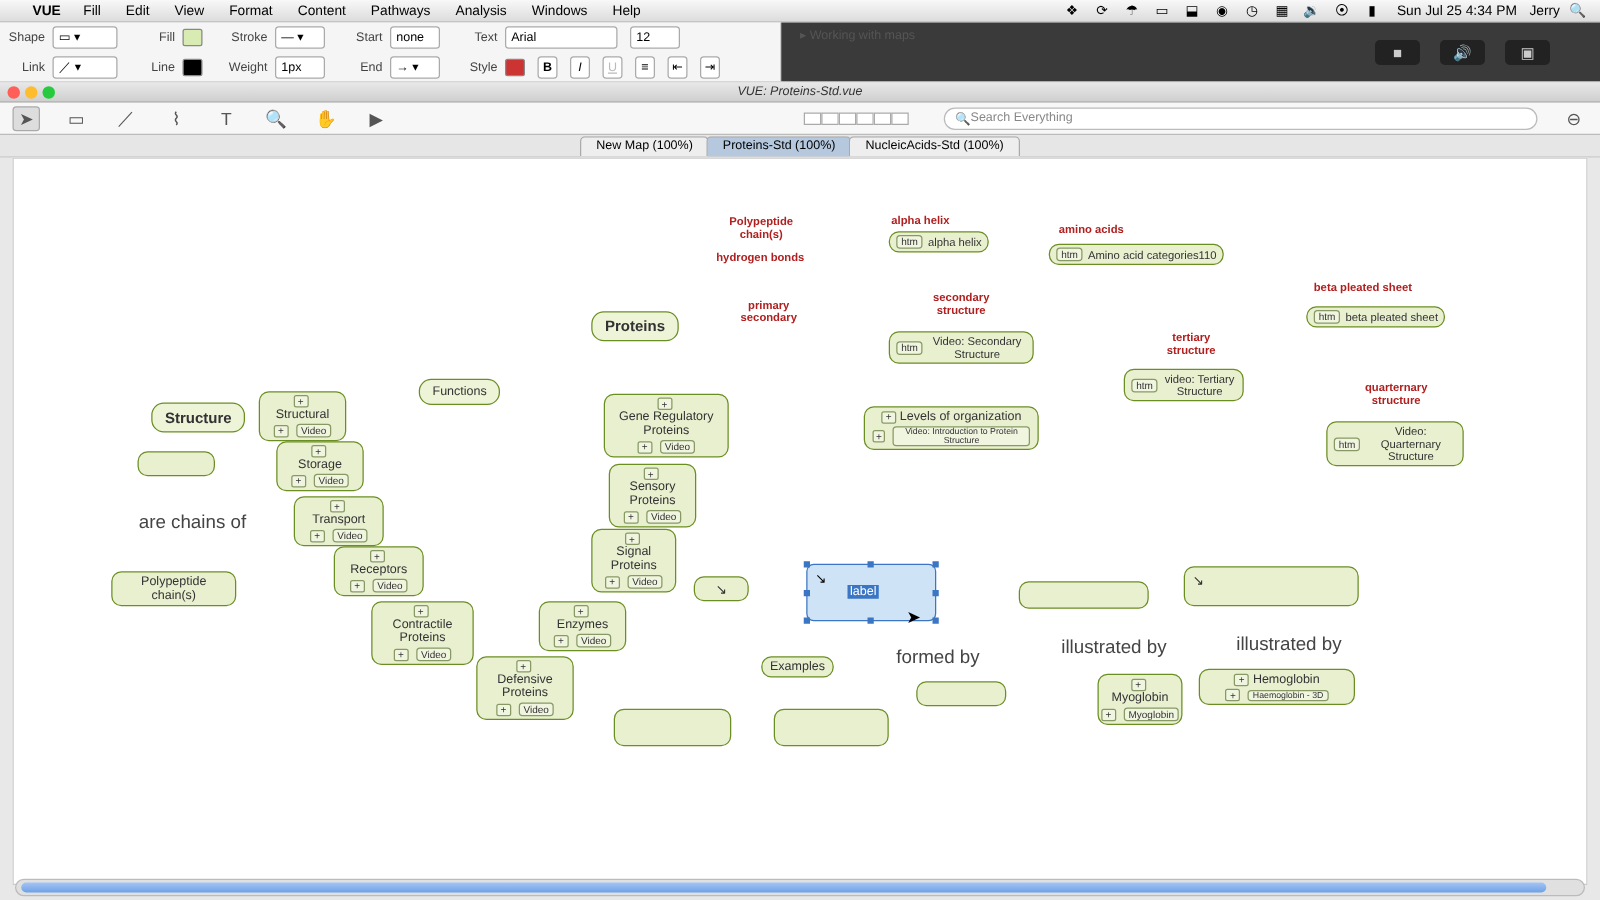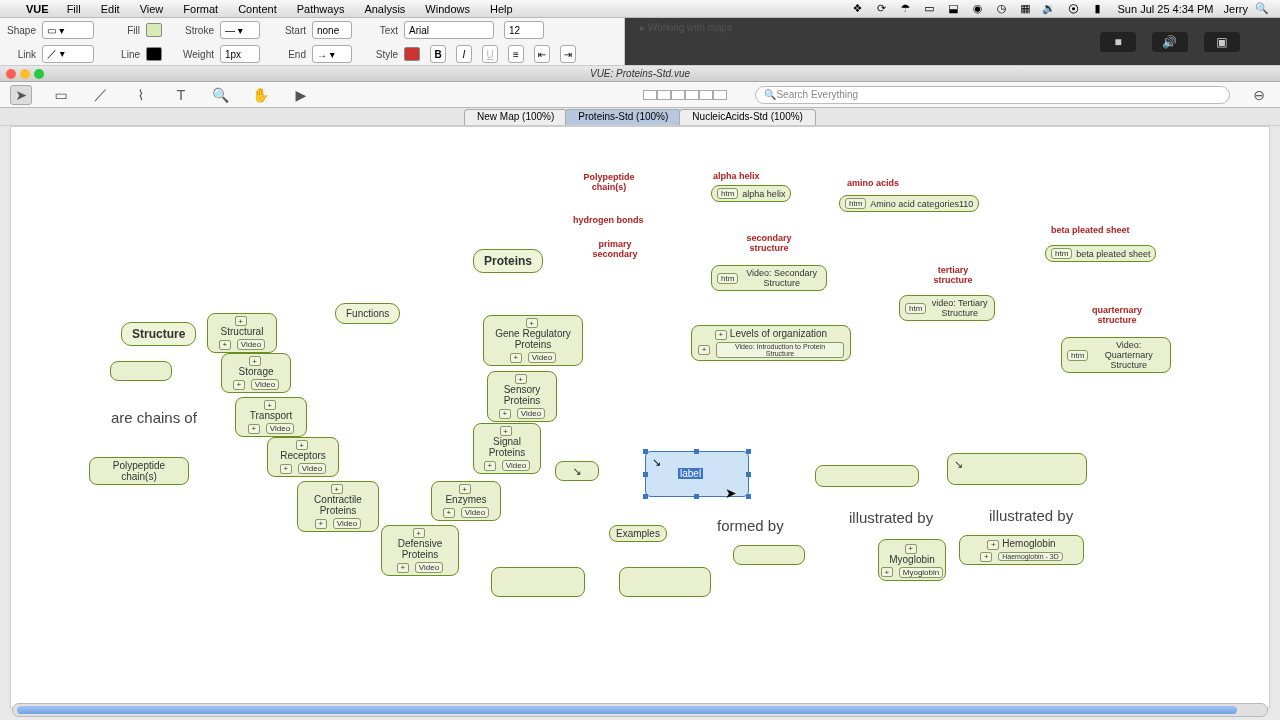--- a/index.html
+++ b/index.html
@@ -201,21 +201,21 @@
   <line x1="752" y1="226" x2="1006" y2="340"></line>
   <line x1="560" y1="350" x2="627" y2="404"></line>
   <line x1="688" y1="362" x2="758" y2="420"></line>
   <line x1="856" y1="358" x2="876" y2="416"></line>
   <line x1="1006" y1="358" x2="1006" y2="412"></line>
   <line x1="626" y1="414" x2="528" y2="454"></line>
   <line x1="626" y1="414" x2="654" y2="454"></line>
 </svg>
 
 <div class="redlbl" style="left:568px;top:45px;width:60px">Polypeptide chain(s)</div>
-<div class="redlbl" style="left:562px;top:88px">hydrogen bonds</div>
+<div class="redlbl" style="left:562px;top:74px">hydrogen bonds</div>
 <div class="redlbl" style="left:576px;top:112px;width:56px">primary secondary</div>
 <div class="redlbl" style="left:702px;top:44px">alpha helix</div>
 <div class="redlbl" style="left:726px;top:106px;width:64px">secondary structure</div>
 <div class="redlbl" style="left:836px;top:51px">amino acids</div>
 <div class="redlbl" style="left:912px;top:138px;width:60px">tertiary structure</div>
 <div class="redlbl" style="left:1040px;top:98px">beta pleated sheet</div>
 <div class="redlbl" style="left:1074px;top:178px;width:64px">quarternary structure</div>
 
 <div class="node big" style="left:462px;top:122px">Proteins</div>
 <div class="node big" style="left:110px;top:195px">Structure</div>
@@ -299,21 +299,21 @@
     </div>
 <div class="node" style="left:472px;top:188px;width:100px">
       <span class="exp">+</span>
       <span>Gene Regulatory Proteins</span>
       <div class="sub">
         <span class="exp">+</span>
         <span class="tag">Video</span>
       </div>
     </div>
 
-<div class="node" style="left:680px;top:198px;width:160px">
+<div class="node" style="left:680px;top:198px;width:140px">
       <div><span class="exp">+</span><span>Levels of organization</span></div>
       <div class="sub">
         <span class="exp">+</span>
         <span class="tag" style="font-size:7px">Video: Introduction to Protein Structure</span>
       </div>
     </div>
 
 <div class="node htm" style="left:700px;top:58px">
       <span class="tag">htm</span>
       <span class="title">alpha helix</span>

